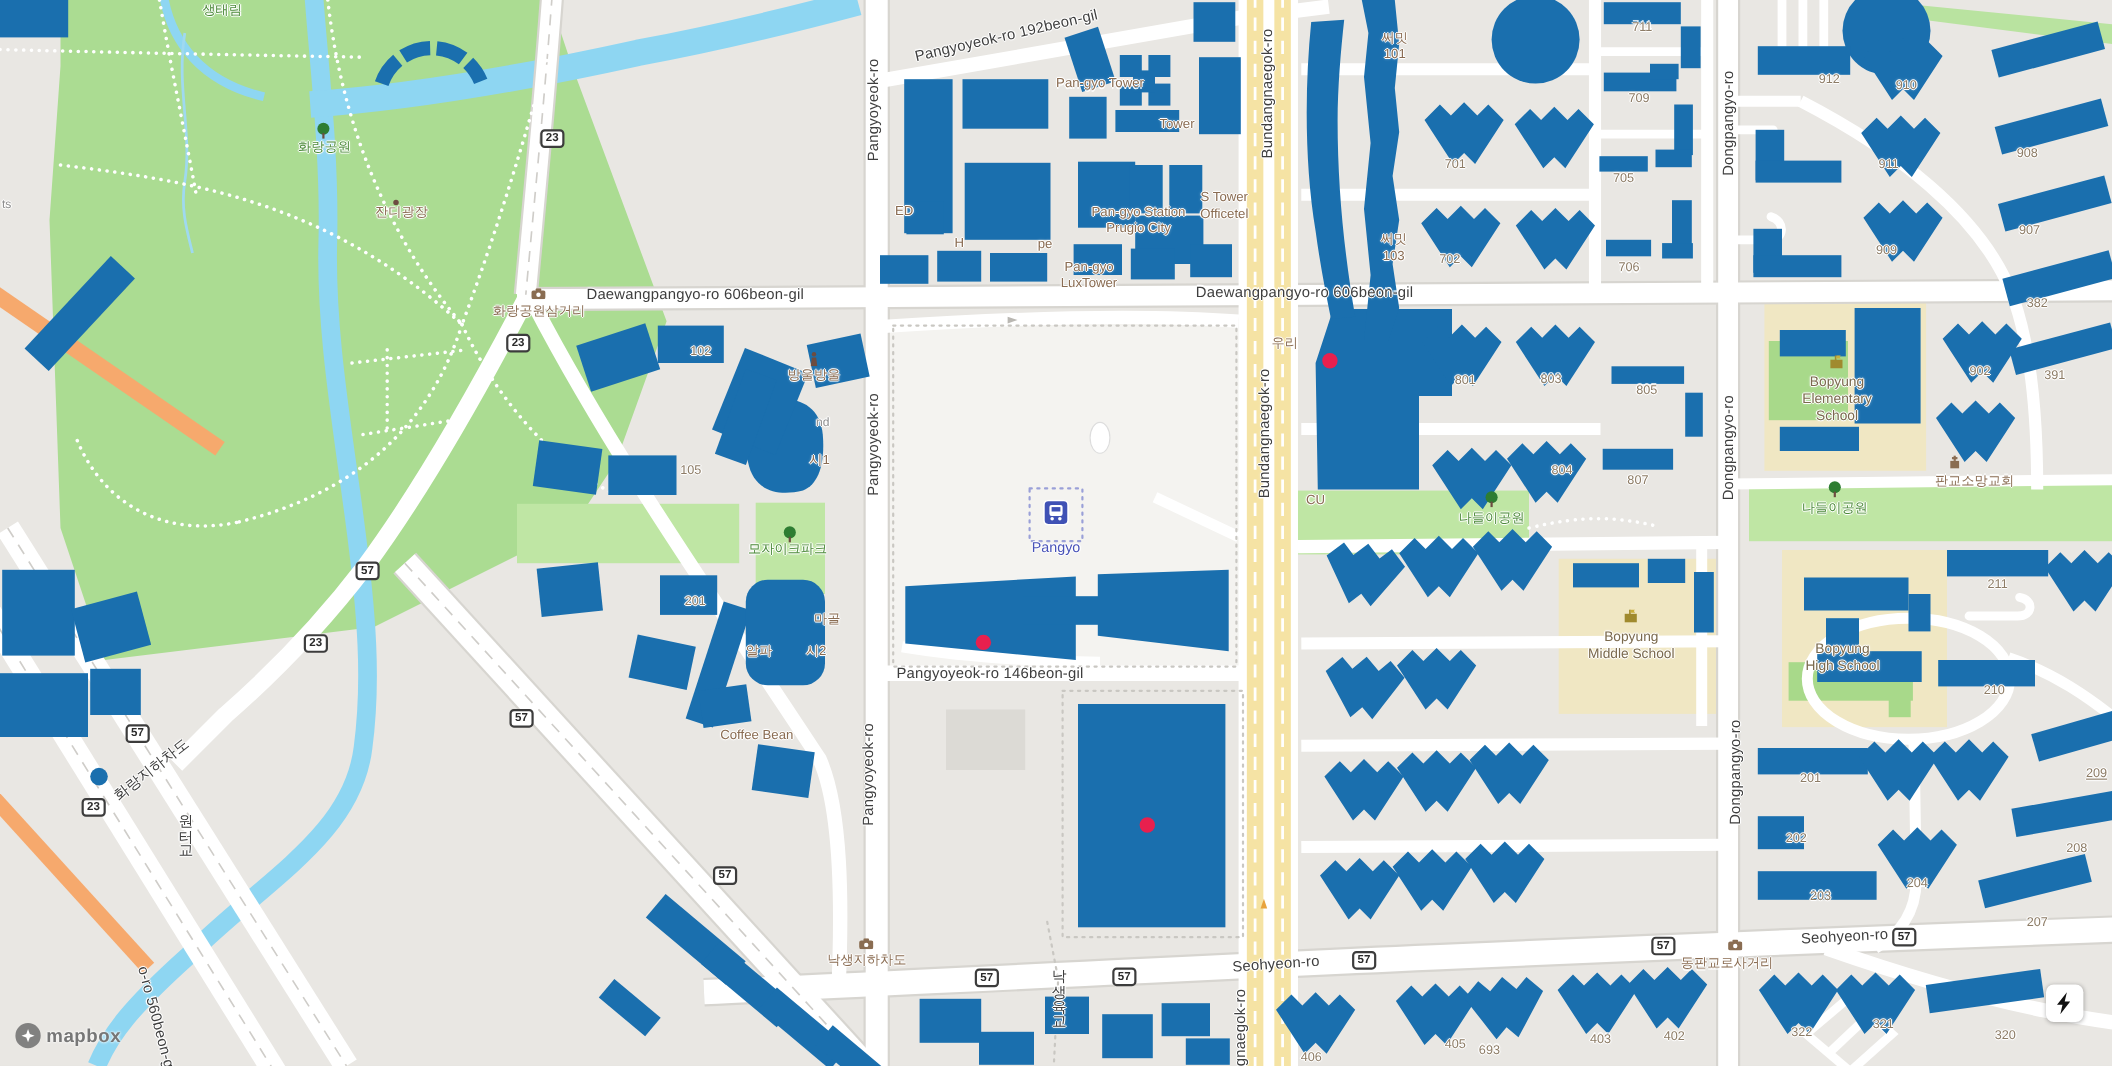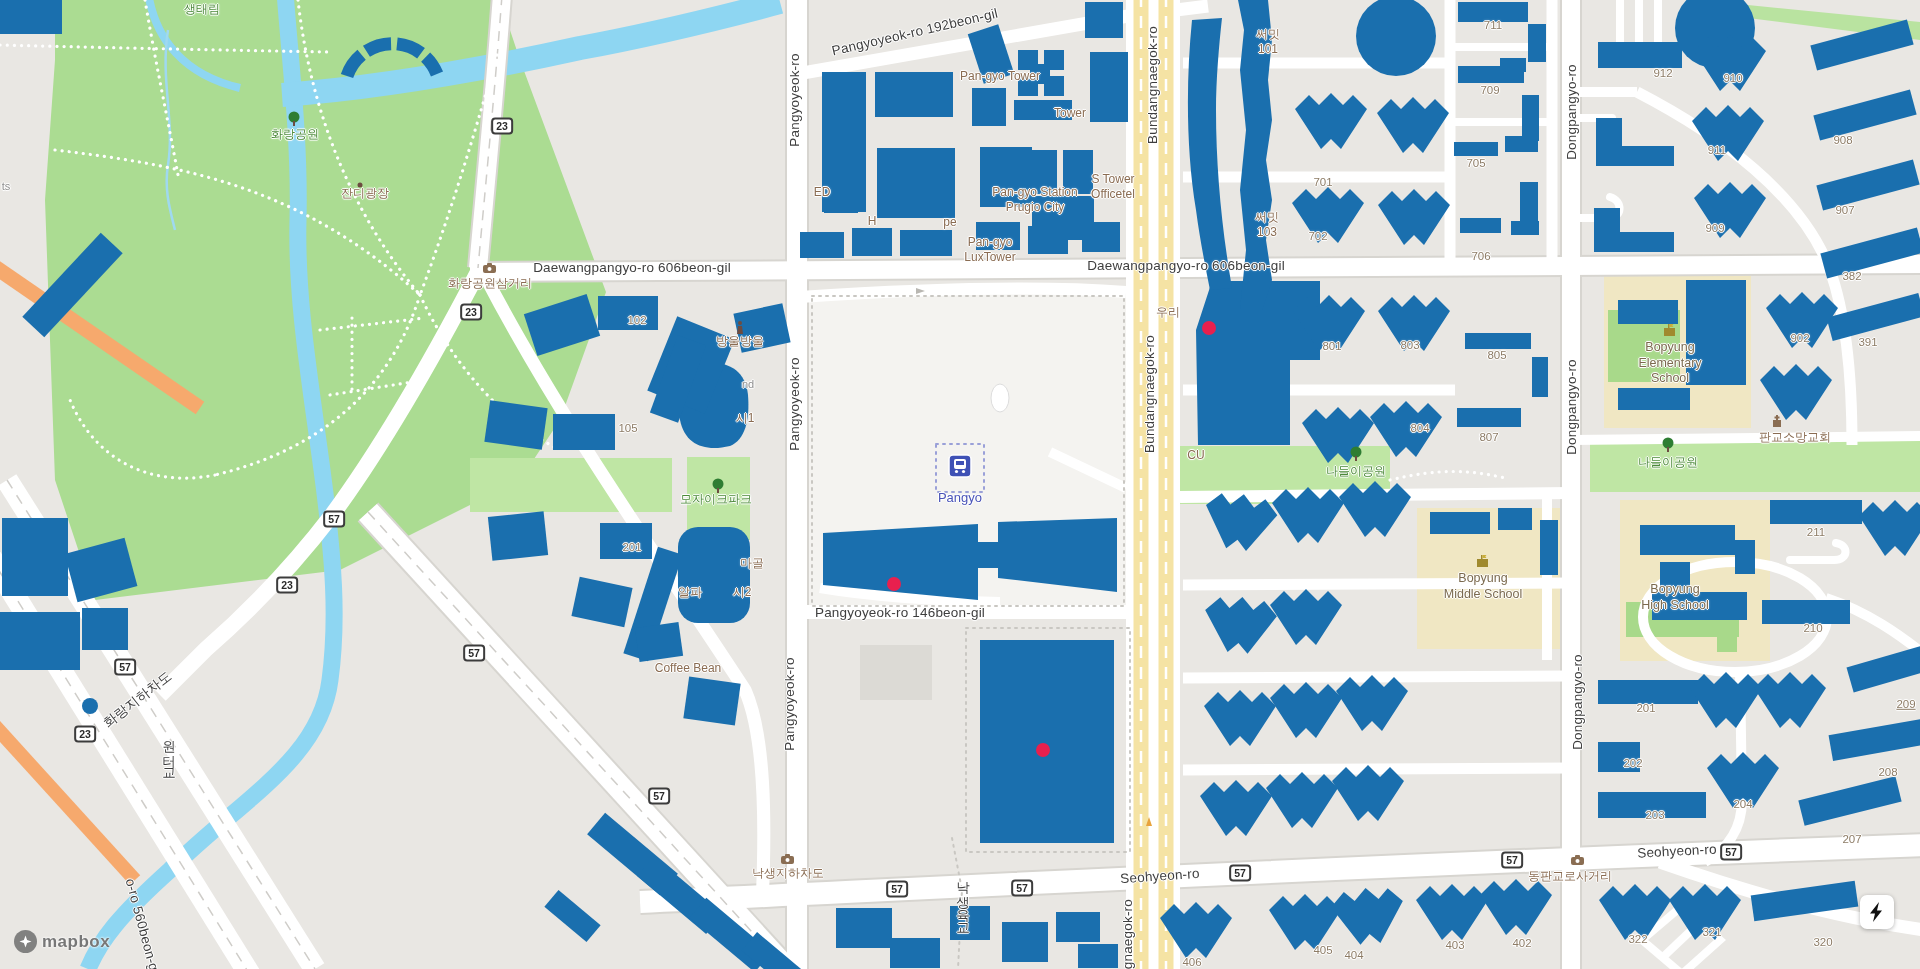--- a/index.html
+++ b/index.html
@@ -368,29 +368,29 @@
     <div class="lbl shield" style="left: 474px; top: 653px; transform: translate(-50%, -50%);">57</div>
     <div class="lbl shield" style="left: 659px; top: 796px; transform: translate(-50%, -50%);">57</div>
     <div class="lbl shield" style="left: 897px; top: 889px; transform: translate(-50%, -50%);">57</div>
     <div class="lbl shield" style="left: 1022px; top: 888px; transform: translate(-50%, -50%);">57</div>
     <div class="lbl shield" style="left: 1240px; top: 873px; transform: translate(-50%, -50%);">57</div>
     <div class="lbl shield" style="left: 1512px; top: 860px; transform: translate(-50%, -50%);">57</div>
     <div class="lbl shield" style="left: 1731px; top: 852px; transform: translate(-50%, -50%);">57</div>
     <div class="lbl bnum" style="left: 637px; top: 320px; transform: translate(-50%, -50%);">102</div>
     <div class="lbl bnum" style="left: 628px; top: 428px; transform: translate(-50%, -50%);">105</div>
     <div class="lbl bnum" style="left: 632px; top: 547px; transform: translate(-50%, -50%);">201</div>
-    <div class="lbl bnum" style="left: 1323px; top: 150px; transform: translate(-50%, -50%); margin-top: 32px;">701</div>
+    <div class="lbl bnum" style="left: 1323px; top: 150px; transform: translate(-50%, -50%);">701</div>
     <div class="lbl bnum" style="left: 1318px; top: 236px; transform: translate(-50%, -50%);">702</div>
     <div class="lbl bnum" style="left: 1332px; top: 346px; transform: translate(-50%, -50%);">801</div>
     <div class="lbl bnum" style="left: 1410px; top: 345px; transform: translate(-50%, -50%);">803</div>
     <div class="lbl bnum" style="left: 1420px; top: 428px; transform: translate(-50%, -50%);">804</div>
     <div class="lbl bnum" style="left: 1493px; top: 25px; transform: translate(-50%, -50%);">711</div>
     <div class="lbl bnum" style="left: 1490px; top: 90px; transform: translate(-50%, -50%);">709</div>
     <div class="lbl bnum" style="left: 1476px; top: 163px; transform: translate(-50%, -50%);">705</div>
-    <div class="lbl bnum" style="left: 1481px; top: 256px; transform: translate(-50%, -50%);">706</div>
+    <div class="lbl bnum" style="left: 1481px; top: 244px; transform: translate(-50%, -50%);">706</div>
     <div class="lbl bnum" style="left: 1497px; top: 355px; transform: translate(-50%, -50%);">805</div>
     <div class="lbl bnum" style="left: 1489px; top: 437px; transform: translate(-50%, -50%);">807</div>
     <div class="lbl bnum" style="left: 1663px; top: 73px; transform: translate(-50%, -50%);">912</div>
     <div class="lbl bnum" style="left: 1733px; top: 78px; transform: translate(-50%, -50%);">910</div>
     <div class="lbl bnum" style="left: 1717px; top: 150px; transform: translate(-50%, -50%);">911</div>
     <div class="lbl bnum" style="left: 1715px; top: 228px; transform: translate(-50%, -50%);">909</div>
     <div class="lbl bnum" style="left: 1843px; top: 140px; transform: translate(-50%, -50%);">908</div>
     <div class="lbl bnum" style="left: 1845px; top: 210px; transform: translate(-50%, -50%);">907</div>
     <div class="lbl bnum" style="left: 1852px; top: 276px; transform: translate(-50%, -50%);">382</div>
     <div class="lbl bnum" style="left: 1800px; top: 338px; transform: translate(-50%, -50%);">902</div>
@@ -402,21 +402,21 @@
     <div class="lbl bnum" style="left: 1852px; top: 839px; transform: translate(-50%, -50%);">207</div>
     <div class="lbl bnum" style="left: 1646px; top: 708px; transform: translate(-50%, -50%);">201</div>
     <div class="lbl bnum" style="left: 1633px; top: 763px; transform: translate(-50%, -50%);">202</div>
     <div class="lbl bnum" style="left: 1655px; top: 815px; transform: translate(-50%, -50%);">203</div>
     <div class="lbl bnum" style="left: 1743px; top: 804px; transform: translate(-50%, -50%);">204</div>
     <div class="lbl bnum" style="left: 1638px; top: 939px; transform: translate(-50%, -50%);">322</div>
     <div class="lbl bnum" style="left: 1712px; top: 932px; transform: translate(-50%, -50%);">321</div>
     <div class="lbl bnum" style="left: 1823px; top: 942px; transform: translate(-50%, -50%);">320</div>
     <div class="lbl bnum" style="left: 1192px; top: 962px; transform: translate(-50%, -50%);">406</div>
     <div class="lbl bnum" style="left: 1323px; top: 950px; transform: translate(-50%, -50%);">405</div>
-    <div class="lbl bnum" style="left: 1354px; top: 955px; transform: translate(-50%, -50%);">404</div>
+    <div class="lbl bnum" style="left: 1354px; top: 955px; transform: translate(-50%, -50%);">693</div>
     <div class="lbl bnum" style="left: 1455px; top: 945px; transform: translate(-50%, -50%);">403</div>
     <div class="lbl bnum" style="left: 1522px; top: 943px; transform: translate(-50%, -50%);">402</div>
     <div class="lbl poi" style="left: 490px; top: 283px; transform: translate(-50%, -50%);">화랑공원삼거리</div>
     <div class="lbl poi" style="left: 788px; top: 873px; transform: translate(-50%, -50%);">낙생지하차도</div>
     <div class="lbl poi" style="left: 1570px; top: 876px; transform: translate(-50%, -50%);">동판교로사거리</div>
     <div class="lbl poi" style="left: 740px; top: 341px; transform: translate(-50%, -50%);">방울방울</div>
     <div class="lbl poi" style="left: 752px; top: 563px; transform: translate(-50%, -50%);">마골</div>
     <div class="lbl poi" style="left: 690px; top: 592px; transform: translate(-50%, -50%);">알파</div>
     <div class="lbl poi" style="left: 742px; top: 592px; transform: translate(-50%, -50%);">시2</div>
     <div class="lbl poi" style="left: 745px; top: 418px; transform: translate(-50%, -50%);">시1</div>

